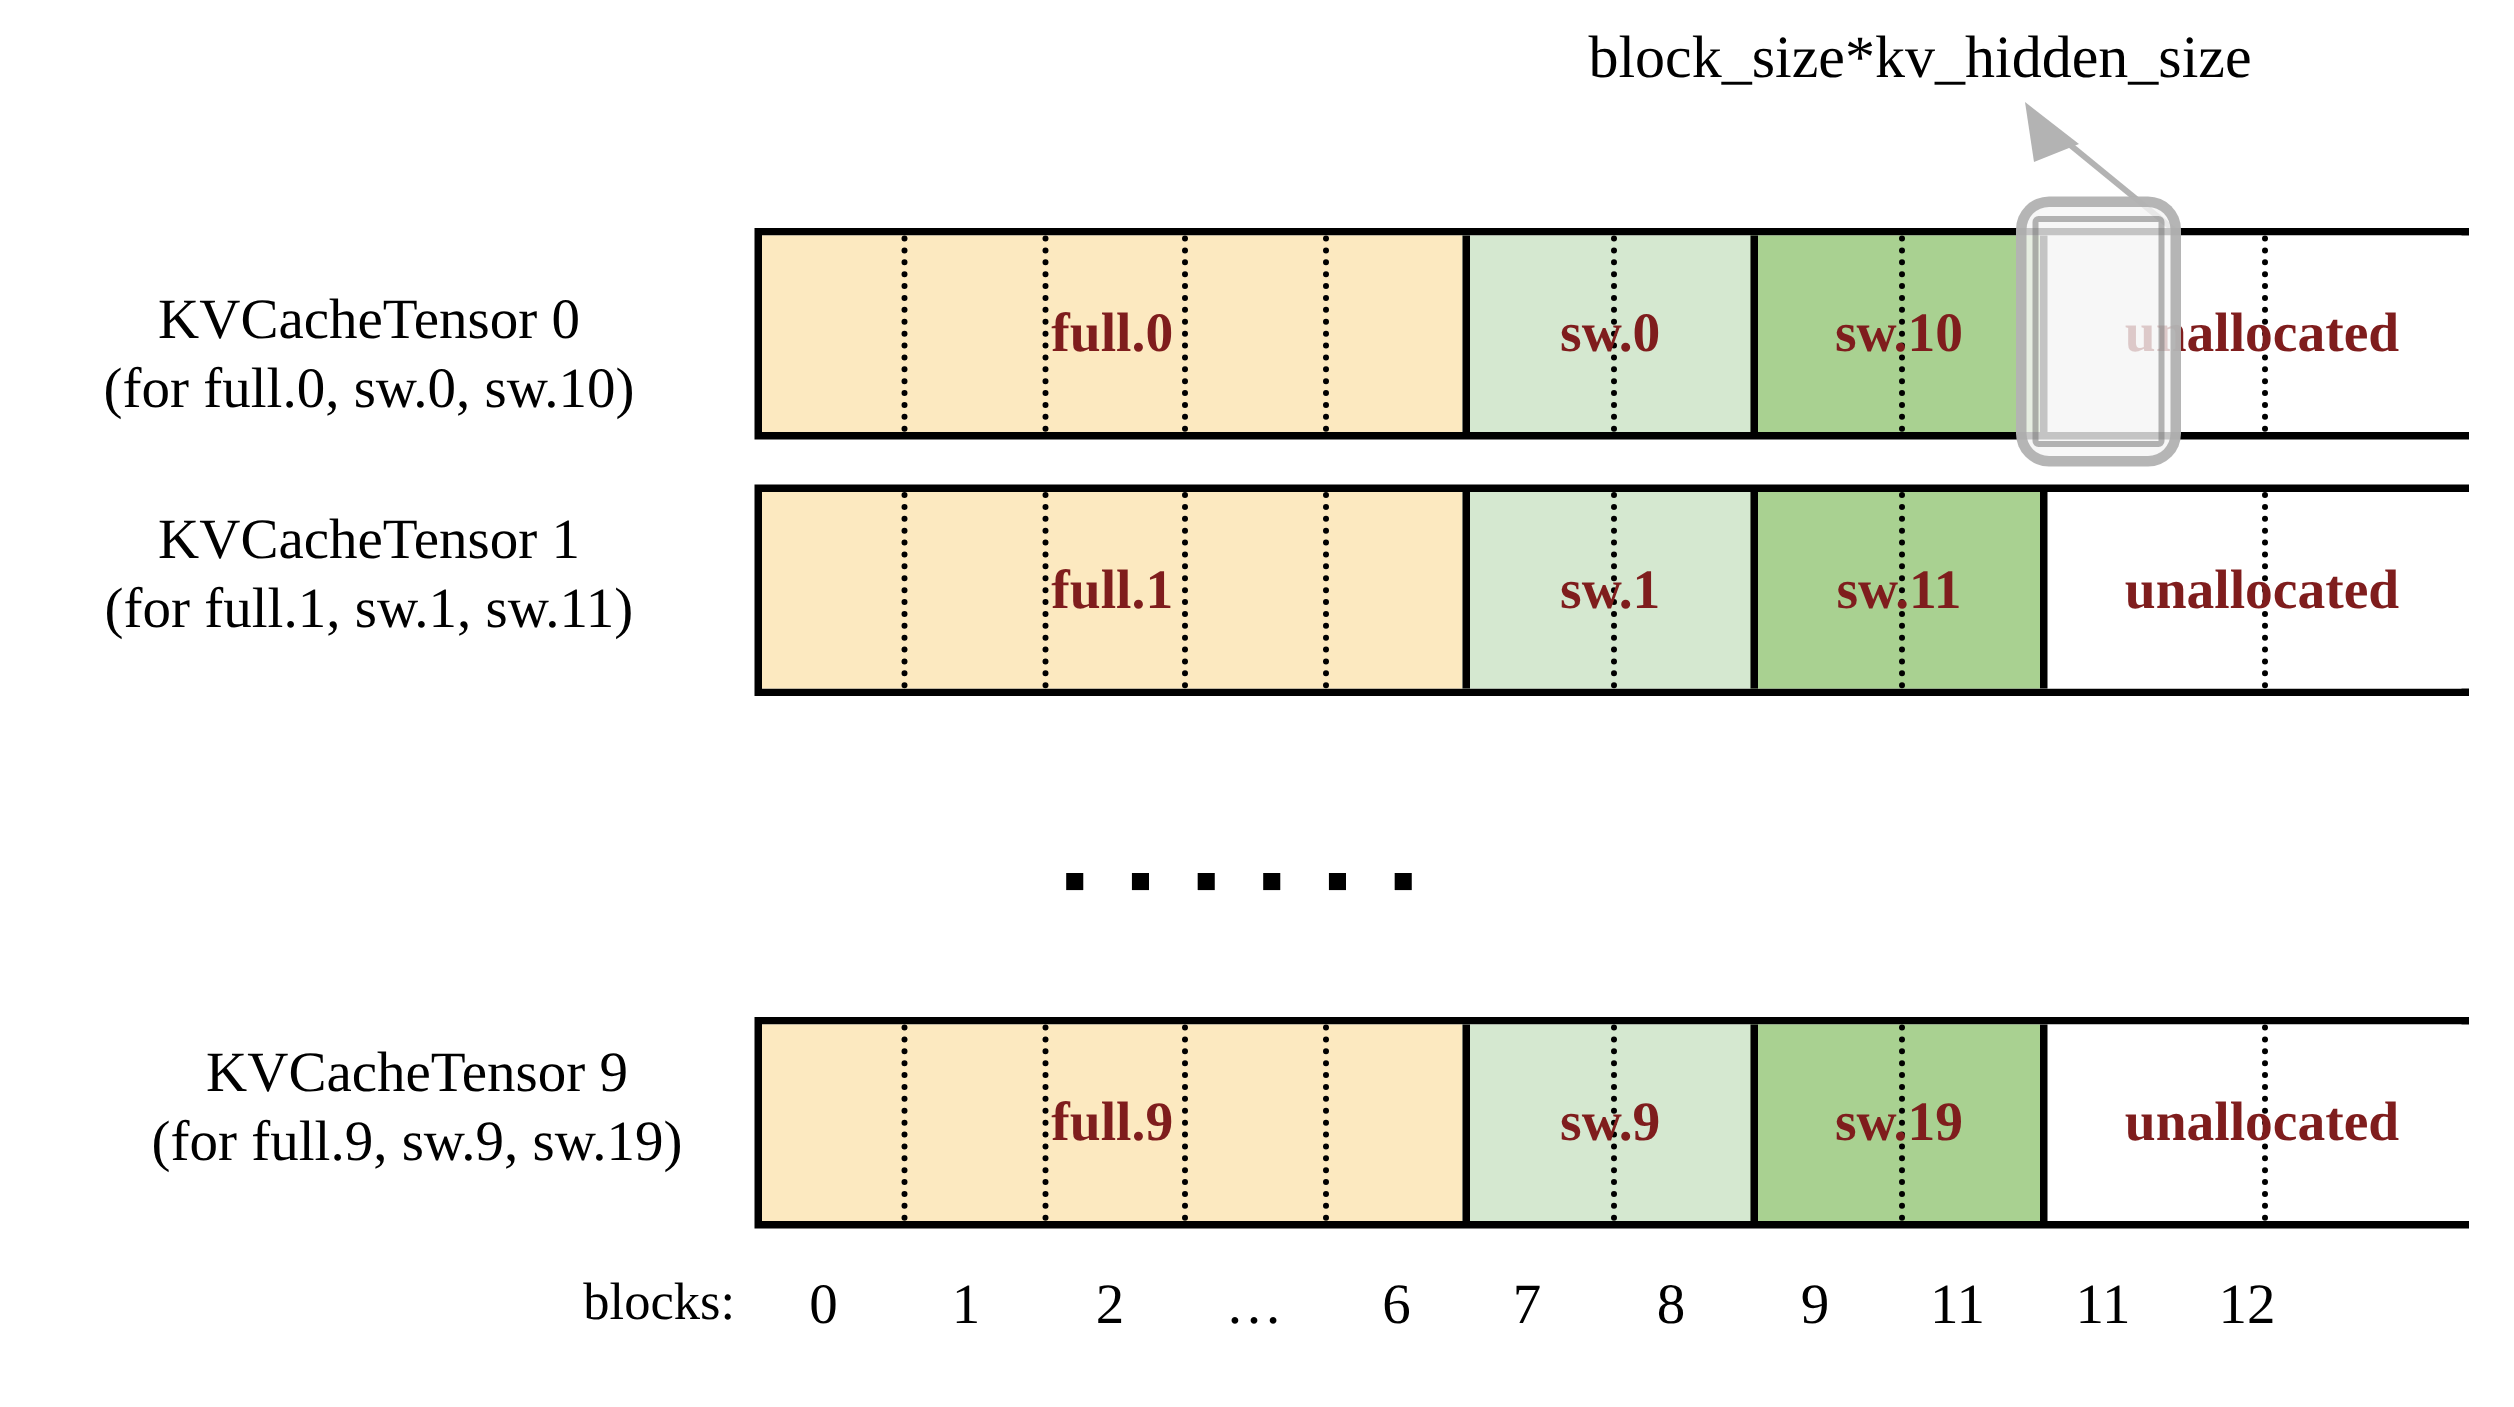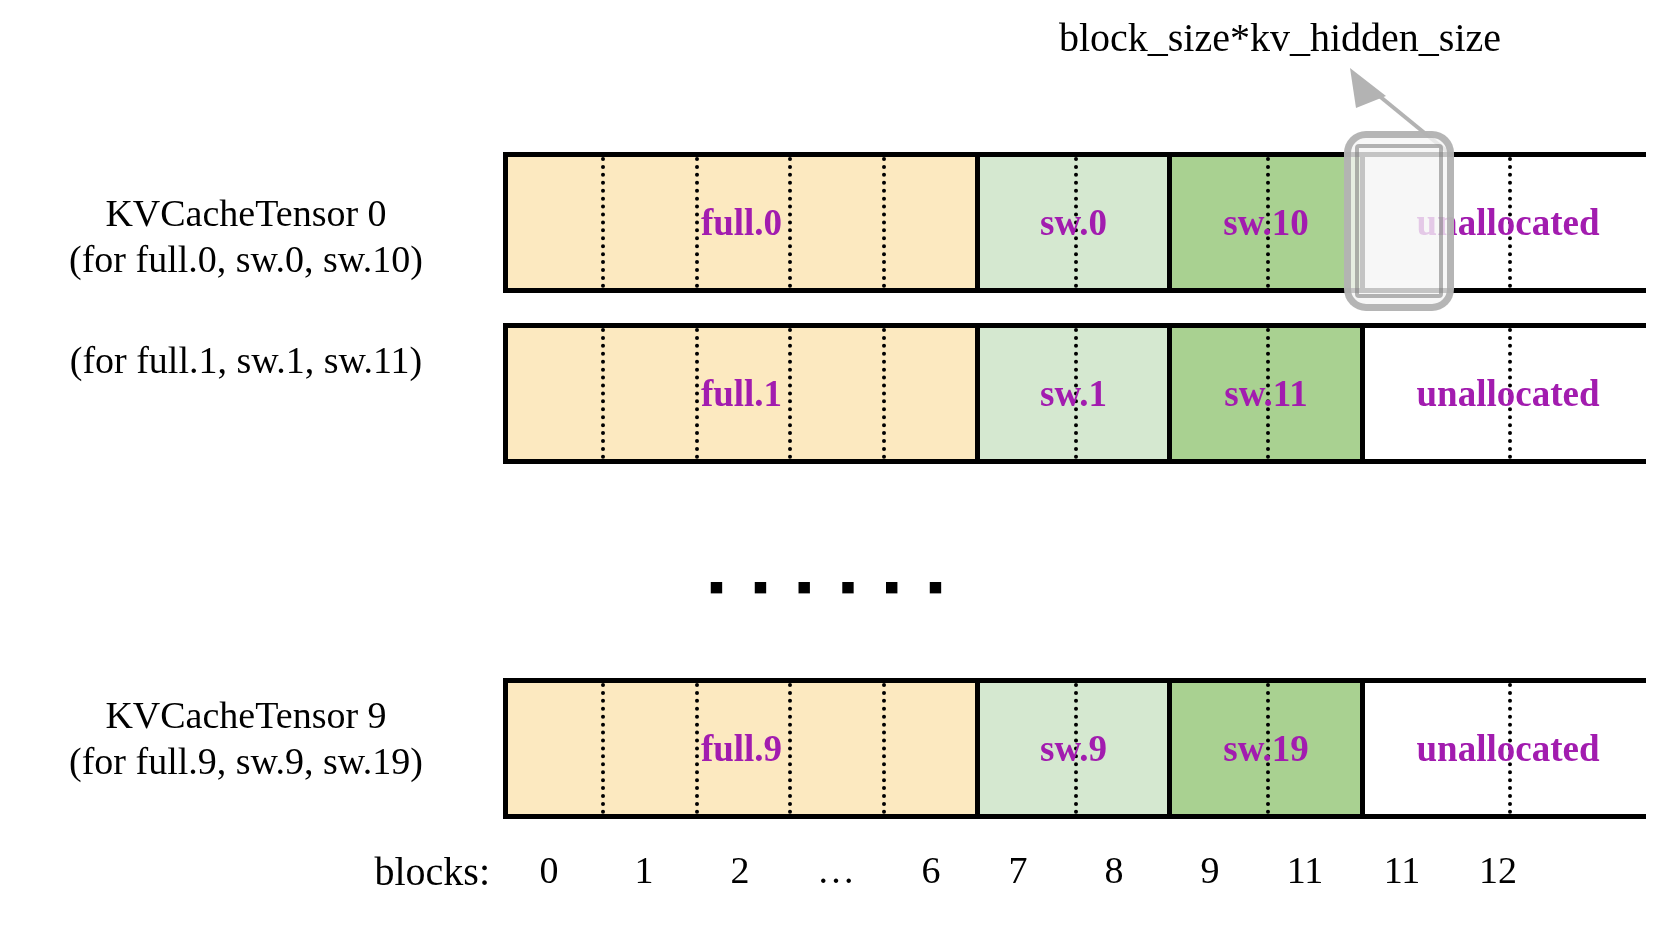--- a/index.html
+++ b/index.html
@@ -49,21 +49,21 @@
     display:flex;
   }
   .seg{
     position:relative;
     box-sizing:border-box;
     display:flex;
     align-items:center;
     justify-content:center;
     font-weight:bold;
     font-size:37px;
-    color:#a21caf;
+    color:#7f1d1d;
     overflow:visible;
   }
   .seg.full{ background:#fce9c0; }
   .seg.sw   { background:#d5e8d0; }
   .seg.sw2  { background:#a9d191; }
   .seg.un   { background:#ffffff; }
   .seg + .seg{ border-left:5px solid #000; }
   .seg-text{position:relative;z-index:3;text-align:center;line-height:1.08;}
   .seg-text.two-line{white-space:normal;width:100%;padding:0 6px;box-sizing:border-box;}
 
@@ -105,21 +105,21 @@
     border:4px solid rgba(120,120,120,0.55);
     border-radius:4px;
   }
 
   
   .blocks-caption{
     position:absolute;
     left:300px; top:848px;
     width:190px;
     text-align:right;
-    font-size:40px;
+    font-size:35px;
     color:#000;
   }
   .blocks-axis{position:absolute;left:0;top:848px;width:1676px;height:60px;}
   .blk{
     position:absolute;
     top:0;
     transform:translateX(-50%);
     font-size:38px;
     color:#000;
     text-align:center;
@@ -162,21 +162,21 @@
           </div>
           <div class="seg-text">sw.10</div>
         </div>
         <div class="seg un" style="width: 291px; flex: 0 0 291px;">
           <div class="divs">
             <i style="left: 50%;"></i>
           </div>
           <div class="seg-text two-line">unallocated</div>
         </div>
       </div>
-      <div class="row-label" style="top: 337px;"><span class="l2">(for full.1, sw.1, sw.11)</span></div>
+      <div class="row-label" style="top: 337px;"><span>KVCacheTensor 1</span><span class="l2">(for full.1, sw.1, sw.11)</span></div>
       <div class="bar" style="top: 323px;">
         <div class="seg full" style="width: 467px; flex: 0 0 467px;">
           <div class="divs">
             <i style="left: 20%;"></i>
             <i style="left: 40%;"></i>
             <i style="left: 60%;"></i>
             <i style="left: 80%;"></i>
           </div>
           <div class="seg-text">full.1</div>
         </div>
@@ -192,21 +192,21 @@
           </div>
           <div class="seg-text">sw.11</div>
         </div>
         <div class="seg un" style="width: 291px; flex: 0 0 291px;">
           <div class="divs">
             <i style="left: 50%;"></i>
           </div>
           <div class="seg-text two-line">unallocated</div>
         </div>
       </div>
-      <div class="row-label" style="top: 692px;"><span>KVCacheTensor 9</span><span class="l2">(for full.9, sw.9, sw.19)</span></div>
+      <div class="row-label" style="top: 692px; padding-left: 32px;"><span>KVCacheTensor 9</span><span class="l2">(for full.9, sw.9, sw.19)</span></div>
       <div class="bar" style="top: 678px;">
         <div class="seg full" style="width: 467px; flex: 0 0 467px;">
           <div class="divs">
             <i style="left: 20%;"></i>
             <i style="left: 40%;"></i>
             <i style="left: 60%;"></i>
             <i style="left: 80%;"></i>
           </div>
           <div class="seg-text">full.9</div>
         </div>

